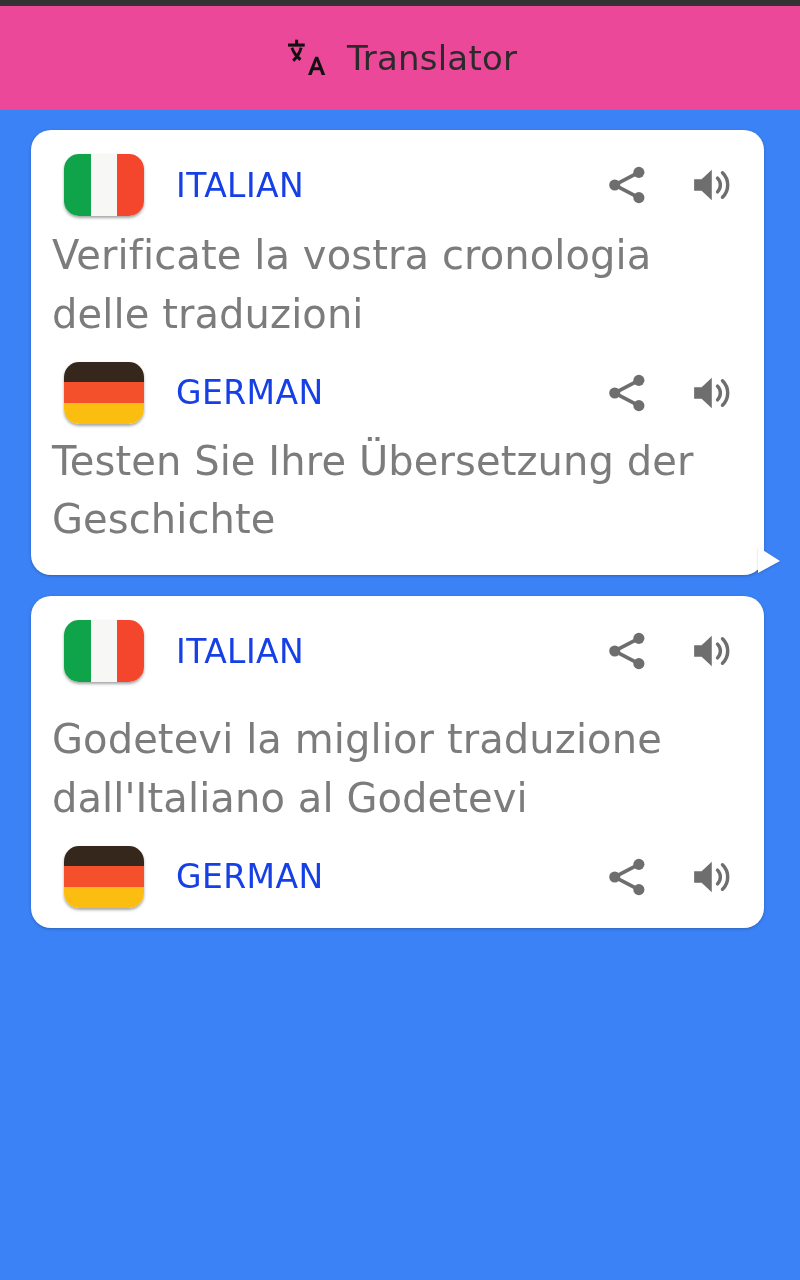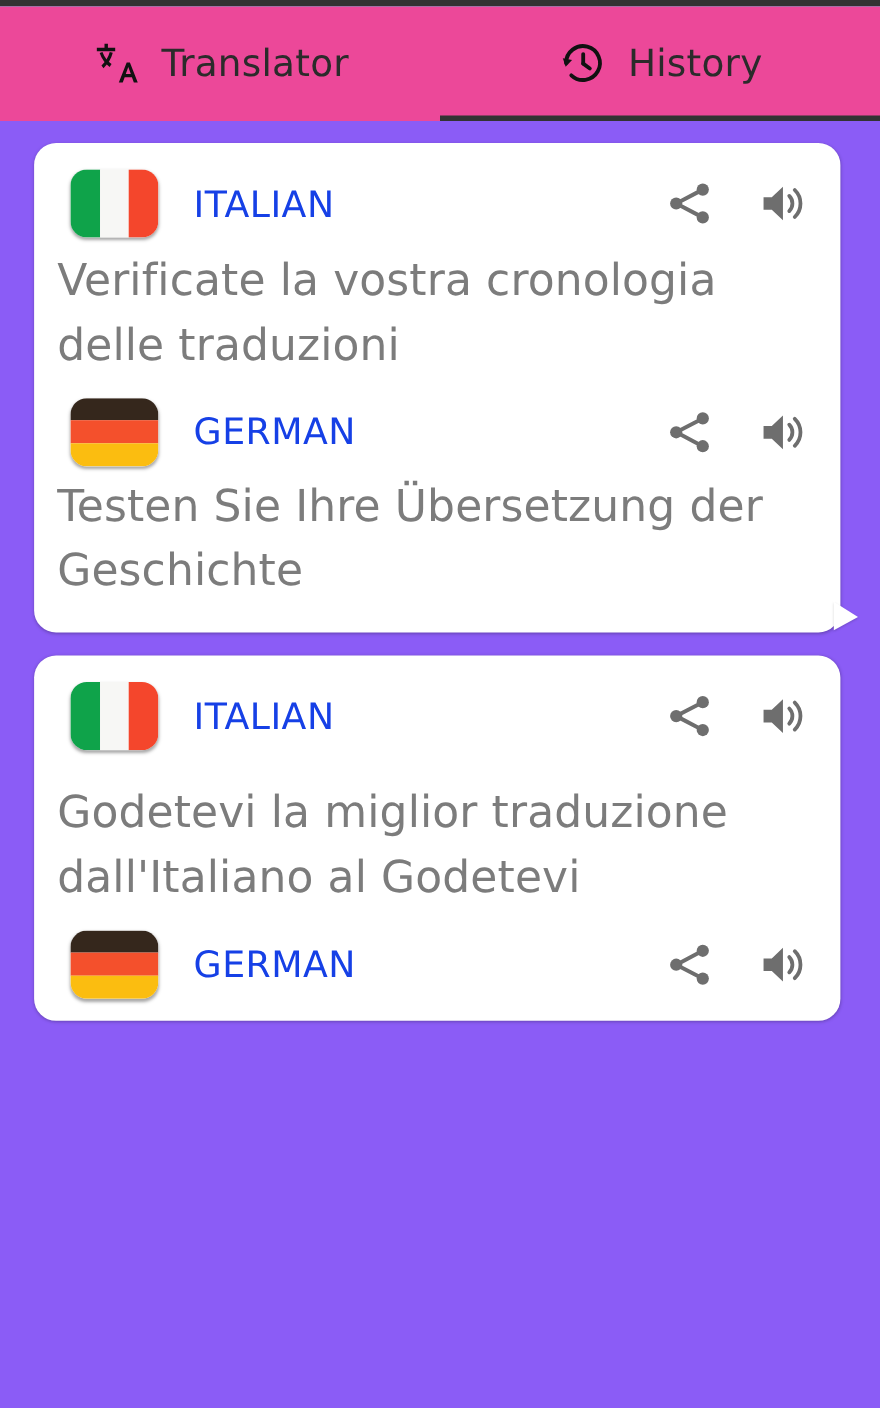--- a/index.html
+++ b/index.html
@@ -75,21 +75,21 @@
     background: #333333;
   }
   .tab.inactive .tab-indicator { background: transparent; }
 
   
   .list {
     position: absolute;
     top: 110px; left: 0;
     width: 800px;
     height: 1170px;
-    background: #8b5cf6;
+    background: #3b82f6;
     padding: 20px 36px 0 31px;
     overflow: hidden;
   }
 
   .card {
     position: relative;
     background: #ffffff;
     border-radius: 20px;
     padding: 18px 0 14px 0;
     box-shadow: 0 1px 3px rgba(0,0,0,.25);
@@ -194,36 +194,20 @@
             <path d="M5.0 6.2c.9 2.6 2.6 4.6 4.5 5.9l-.95 1.5C6.4 12.0 4.6 9.6 3.6 6.7z"></path>
             <path d="M8.6 6.2c-.7 2.6-2.1 4.8-4.1 6.6l1.0 1.35c2.2-2.0 3.8-4.6 4.6-7.6z"></path>
             <path d="M13.1 21.3h1.95l.95-2.6h3.6l.95 2.6h1.95l-3.9-10.0h-1.6zm3.45-4.2l1.25-3.5 1.25 3.5z"></path>
           </g>
         </svg>
       </span>
       <span class="tab-label">Translator</span>
       <span class="tab-indicator"></span>
     </div>
 
-    <div class="tab">
-      <span class="tab-icon">
-        <svg width="44" height="44" viewBox="0 0 24 24">
-          <g fill="none" stroke="#111111" stroke-width="1.9">
-            <path d="M3.6 11.6a8.4 8.4 0 1 1 2.6 6.1" stroke-linecap="round"></path>
-          </g>
-          <path d="M2.0 9.2l4.6.9-3.2 3.4z" fill="#111111"></path>
-          <g stroke="#111111" stroke-width="1.9" stroke-linecap="round">
-            <path d="M12.1 7.2v4.7"></path>
-            <path d="M12.1 11.9l3.3 2.4"></path>
-          </g>
-        </svg>
-      </span>
-      <span class="tab-label">History</span>
-      <span class="tab-indicator"></span>
-    </div>
 
   </div>
 
   <div class="list">
 
     <div class="card">
 
       <div class="entry-head">
         <span class="flag flag-it">
           <i class="g"></i>

